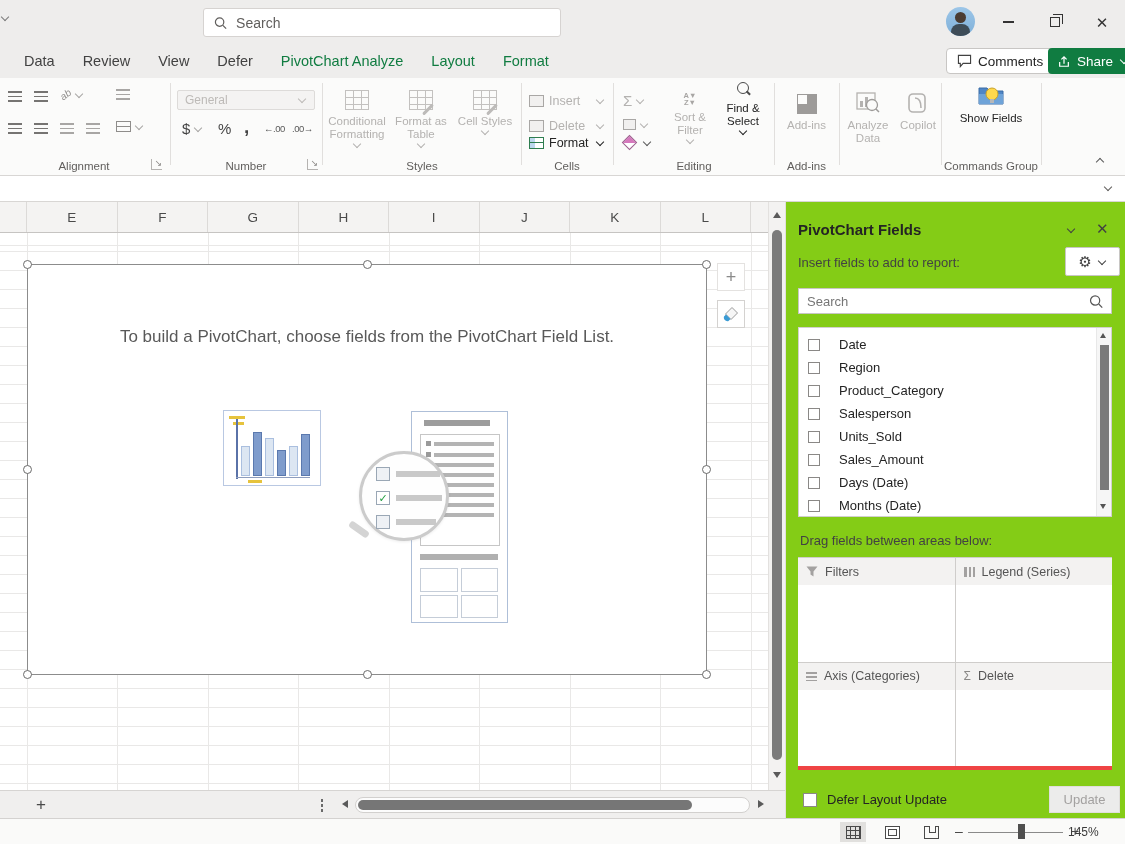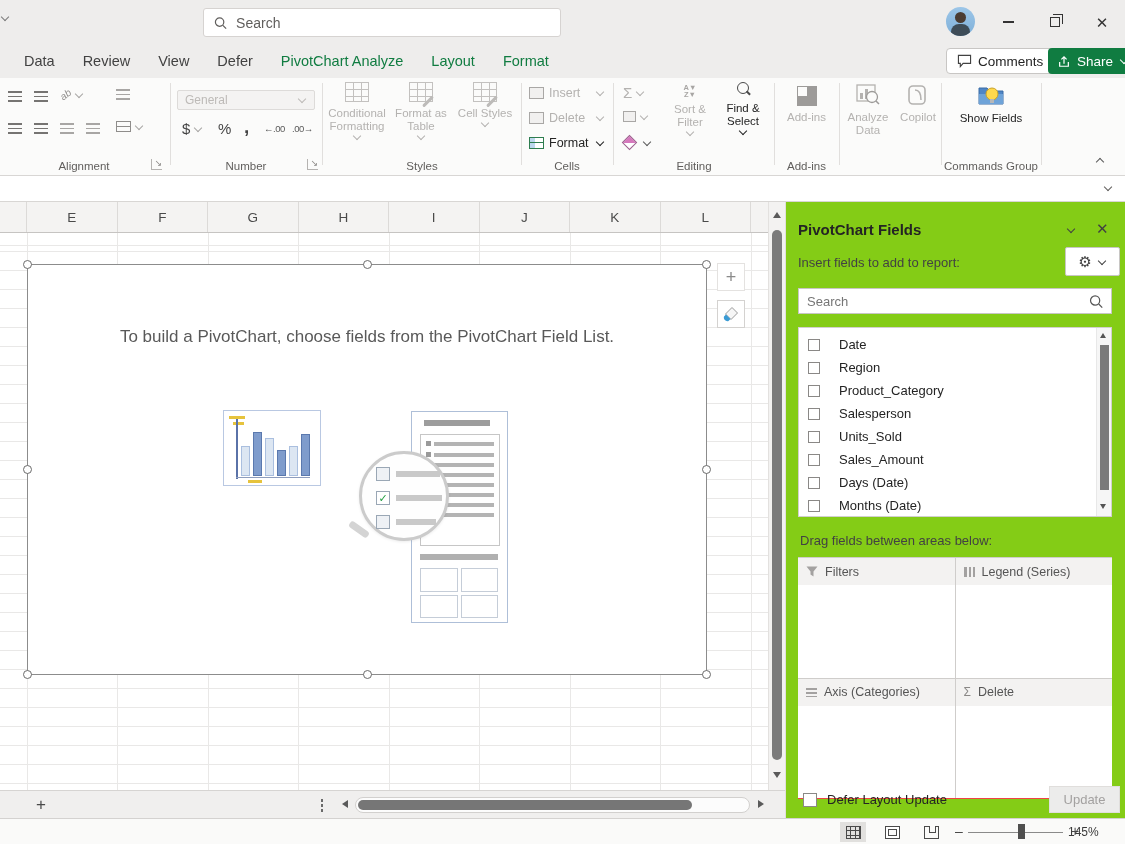--- a/index.html
+++ b/index.html
@@ -46,21 +46,21 @@
   .grp { position:absolute; top:0; height:97px; }
   .grp-label { position:absolute; bottom:3px; left:0; width:100%; text-align:center; font-size:11.5px; color:#605e5c; }
   .sep { position:absolute; top:5px; height:82px; width:1px; background:#e1dfdd; }
   .launcher { position:absolute; bottom:5px; width:11px; height:11px; color:#8a8886; font-size:9px; line-height:9px; text-align:right; border-left:1px solid #b5b3b1; border-bottom:1px solid #b5b3b1; }
   .ric { position:absolute; display:flex; align-items:center; gap:3px; color:#6a6a6a; }
   .lines3 { display:inline-block; width:14px; height:11px; background:repeating-linear-gradient(to bottom,#767472 0 1.5px,transparent 1.5px 4.5px); }
   .lines3.dim { background:repeating-linear-gradient(to bottom,#a8a6a4 0 1.5px,transparent 1.5px 4.5px); }
   .boxicon { display:inline-block; width:15px; height:11px; border:1px solid #8f8d8b; position:relative; }
   .boxicon::after{ content:""; position:absolute; left:0; right:0; top:4px; height:1px; background:#8f8d8b; }
   .ab-rot { font-size:10px; color:#8f8d8b; transform:rotate(-38deg); display:inline-block; }
-  .disabled-txt { color:#b4b2b0 !important; }
+  .disabled-txt { color:#b4b2b0 !important;margin-top:8px; }
   .combo { position:absolute; left:5px; top:12px; width:138px; height:20px; background:#f4f3f2; border:1px solid #dddbd9; border-radius:2px; font-size:12px; color:#bdbab7; display:flex; align-items:center; padding:0 7px; }
   .combo .chev { margin-left:auto; }
   .numglyph { font-size:15px; color:#444; }
   .decsmall { font-size:9.5px; color:#5a5a5a; letter-spacing:-0.5px; }
   .bigbtn { position:absolute; top:4px; display:flex; flex-direction:column; align-items:center; text-align:center; font-size:11.5px; line-height:13px; }
   .bigbtn .lbl { margin-top:5px; }
   .gridicon { width:24px; height:20px; border:1px solid #c3c1bf; background:
       repeating-linear-gradient(to right,transparent 0 7px,#c3c1bf 7px 8px),
       repeating-linear-gradient(to bottom,transparent 0 6px,#c3c1bf 6px 7px); position:relative; }
   .gridicon .slash { position:absolute; right:-3px; bottom:-2px; width:14px; height:3px; background:#bdbbb9; transform:rotate(-45deg); border-radius:2px; }
@@ -152,21 +152,21 @@
   .pane-search input { border:none; outline:none; font-size:13px; width:100%; font-family:inherit; color:#424242; background:transparent; }
   .pane-search input::placeholder { color:#767676; }
   .fieldbox { position:absolute; left:12px; top:125px; width:314px; height:190px; background:#fff; border:1px solid #d2d0ce; }
   .fieldrows { position:absolute; left:0; top:5px; right:16px; }
   .frow { display:flex; align-items:center; gap:19px; padding:4px 0 4px 9px; }
   .frow .cb { width:12px; height:12px; }
   .fieldscroll { position:absolute; right:0; top:0; width:15px; height:100%; background:#f6f6f6; border-left:1px solid #e8e8e8; }
   .fieldscroll .thumb { position:absolute; left:3px; top:17px; width:9px; height:145px; background:#7a7a7a; }
   .fieldscroll .tri { position:absolute; left:3px; }
   .drag-lbl { position:absolute; left:14px; top:331px; color:#424242; }
-  .areas { position:absolute; left:12px; top:355px; width:314px; height:242px; background:#cfcdcb; display:grid; grid-template-columns:1fr 1fr; grid-template-rows:1fr 1fr; gap:1px; border-top:1px solid #cfcdcb; border-bottom:1px solid #ef4444; }
+  .areas { position:absolute; left:12px; top:355px; width:314px; height:213px; background:#cfcdcb; display:grid; grid-template-columns:1fr 1fr; grid-template-rows:1fr 1fr; gap:1px; border-top:1px solid #cfcdcb; border-bottom:4px solid #ef4444; }
   .area { background:#f3f2f1; display:flex; flex-direction:column; }
   .area-head { height:27px; display:flex; align-items:center; gap:7px; padding:0 8px; color:#555; font-size:12.5px; }
   .area-body { flex:1; background:#fff; }
   .cols-ico { width:11px; height:10px; background:repeating-linear-gradient(to right,#a3a1a0 0 2.5px,transparent 2.5px 4.5px); }
   .rows-ico { width:11px; height:9px; background:repeating-linear-gradient(to bottom,#a3a1a0 0 2px,transparent 2px 4px); }
   .sigma-ico { font-size:12px; color:#8a8886; line-height:1; }
   .defer-row { position:absolute; left:17px; top:590px; display:flex; align-items:center; gap:10px; }
   .defer-row .cb { width:14px; height:14px; }
   .update-btn { position:absolute; left:263px; top:584px; width:71px; height:27px; background:#ececeb; border:1px solid #e0dedc; color:#a3a1a0; font-size:13px; display:flex; align-items:center; justify-content:center; }
 

